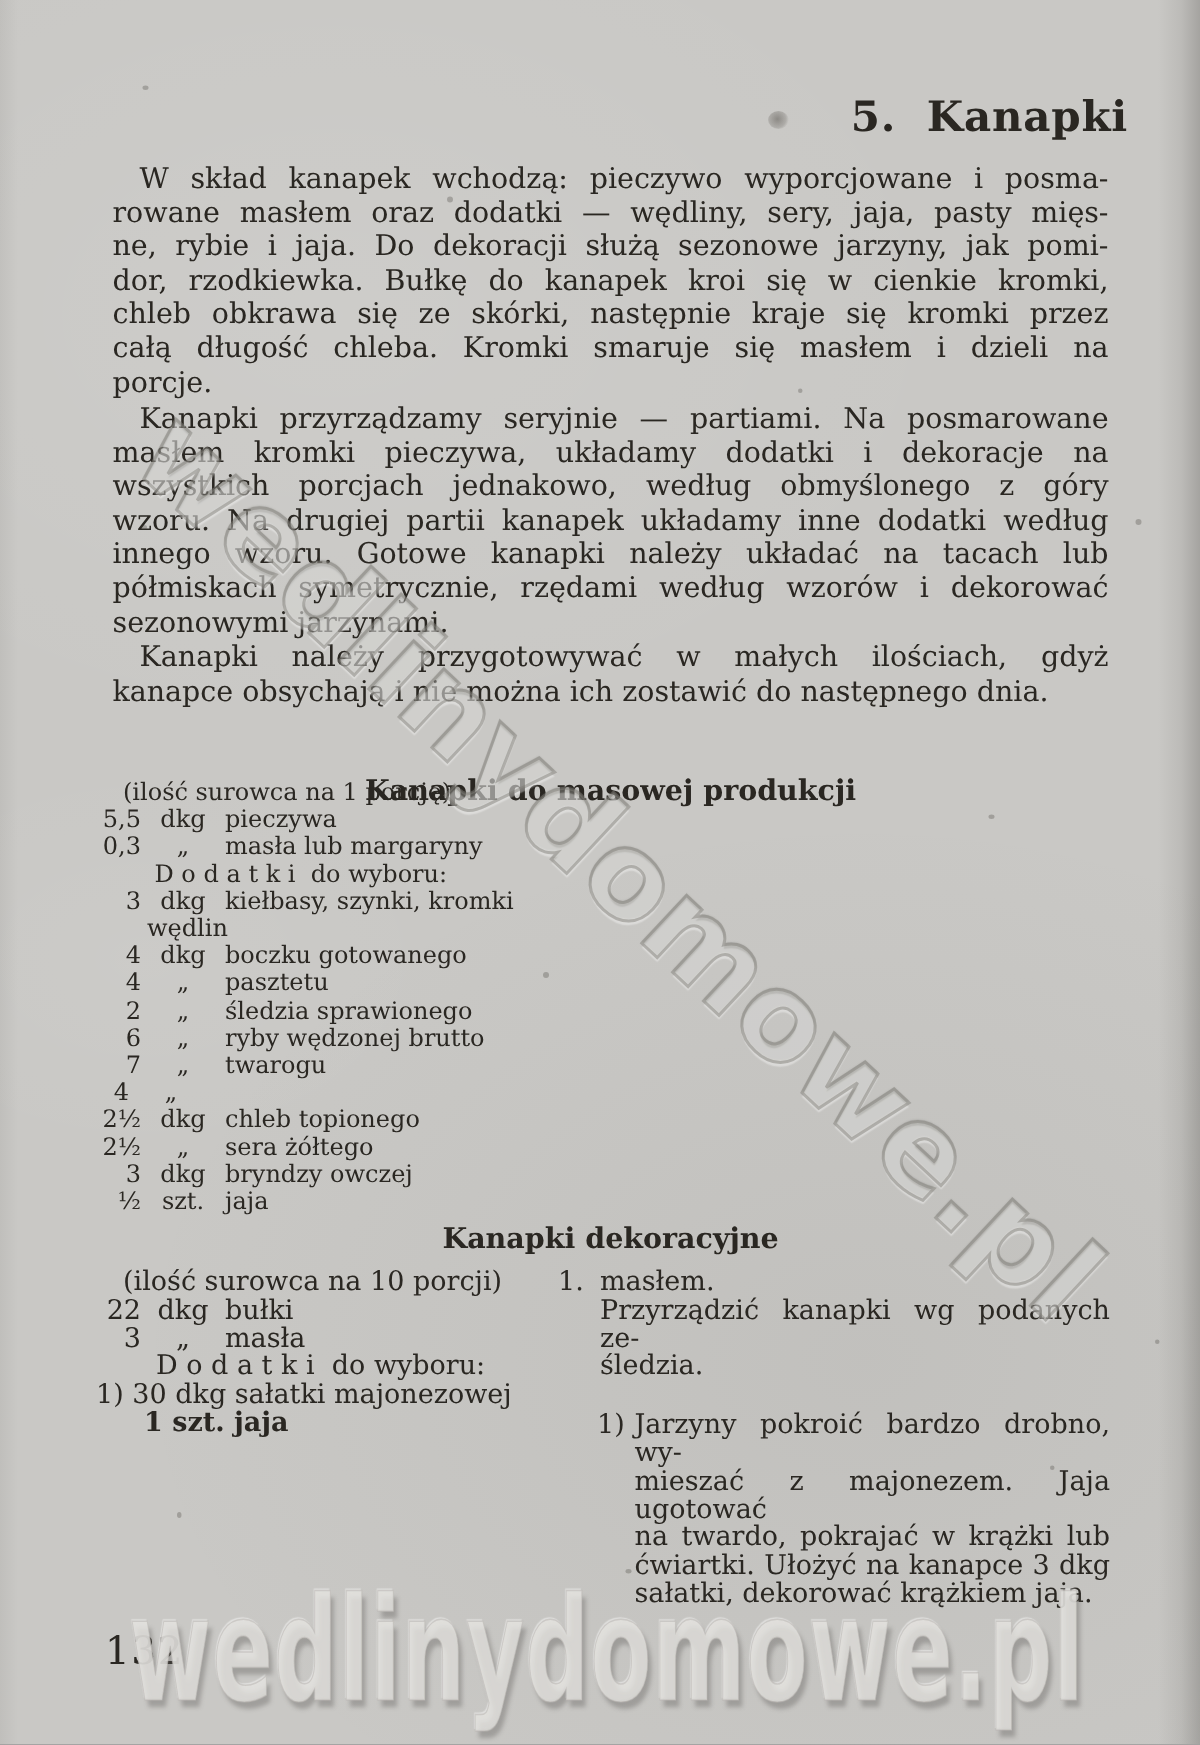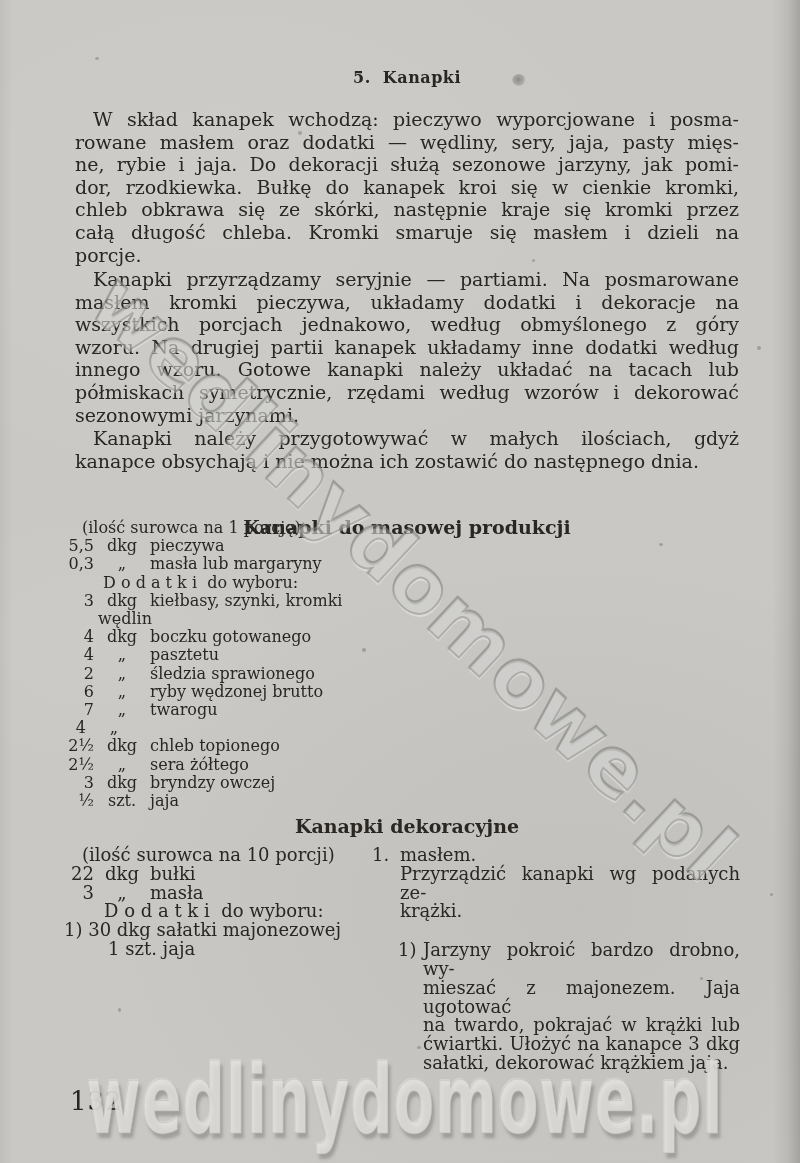--- a/index.html
+++ b/index.html
@@ -11,39 +11,39 @@
       radial-gradient(ellipse 620px 420px at 28% 18%, rgba(255,255,255,.08), rgba(255,255,255,0) 70%),
       radial-gradient(ellipse 700px 520px at 72% 78%, rgba(92,90,86,.07), rgba(92,90,86,0) 70%),
       radial-gradient(ellipse 300px 200px at 12% 55%, rgba(255,255,255,.05), rgba(255,255,255,0) 70%),
       #c9c8c5;
   }
   .edge-right{position:absolute;top:0;right:0;width:28px;height:100%;
     background:linear-gradient(to right, rgba(110,108,104,0), rgba(110,108,104,.14) 55%, rgba(88,86,82,.32));}
   .edge-left{position:absolute;top:0;left:0;width:12px;height:100%;
     background:linear-gradient(to right, rgba(110,108,104,.10), rgba(110,108,104,0));}
   .title{
-    position:absolute;top:64px;left:75px;width:664px;margin:0;
-    font-size:16px;line-height:28px;font-weight:bold;text-align:center;
+    position:absolute;top:64px;left:88px;width:664px;margin:0;
+    font-size:28px;line-height:28px;font-weight:bold;text-align:right;
     letter-spacing:.5px;white-space:pre;
   }
   .smudge{position:absolute;left:512px;top:74px;width:14px;height:12px;border-radius:50%;
     background:radial-gradient(circle at 45% 45%, rgba(90,86,80,.55), rgba(90,86,80,.25) 55%, rgba(90,86,80,0) 75%);}
   .para{position:absolute;left:75px;width:664px;font-size:19px;line-height:22.6px;}
   .jl{text-align:justify;text-align-last:justify;}
   .ll{text-align:left;}
   .indent{text-indent:18px;}
   .h1{position:absolute;left:75px;width:664px;font-size:19px;line-height:24px;font-weight:bold;text-align:center;}
   .list{position:absolute;left:64px;width:430px;font-size:16px;line-height:18.2px;}
   .lrow{display:flex;white-space:pre;}
   .lrow .q{width:30px;text-align:right;flex:none;}
   .lrow .u{width:56px;text-align:center;flex:none;}
   .lrow .t{flex:1;text-align:left;}
   .full{white-space:pre;}
   .ml18{margin-left:18px;} .ml34{margin-left:34px;} .ml39{margin-left:39px;}
-  .ml40{margin-left:40px;} .ml44{margin-left:44px;}
+  .ml40{margin-left:40px;} .ml44{margin-left:32px;font-weight:bold;}
   .colL{position:absolute;left:64px;top:846px;width:290px;font-size:18px;line-height:18.8px;}
   .colR{position:absolute;left:372px;top:846px;width:368px;font-size:18px;line-height:18.8px;}
   .step{display:flex;}
   .step .marker{width:28px;flex:none;text-align:left;}
   .step .slines{flex:1;}
   .item{display:flex;margin-left:26px;margin-top:20px;}
   .item .marker{width:25px;flex:none;text-align:left;}
   .item .slines{flex:1;}
   .pageno{position:absolute;left:70px;top:1086px;font-size:26px;letter-spacing:1px;}
   .wm-diag{
@@ -134,21 +134,21 @@
     <div class="lrow"><span class="full">1) 30 dkg sałatki majonezowej</span></div>
     <div class="lrow"><span class="full ml44">1 szt. jaja</span></div>
   </div>
 
   <div class="colR">
     <div class="step">
       <span class="marker">1.</span>
       <div class="slines">
         <div class="ll">masłem.</div>
         <div class="jl">Przyrządzić kanapki wg podanych ze-</div>
-        <div class="ll">krążki.</div>
+        <div class="ll">śledzia.</div>
       </div>
     </div>
     <div class="item">
       <span class="marker">1)</span>
       <div class="slines">
         <div class="jl">Jarzyny pokroić bardzo drobno, wy-</div>
         <div class="jl">mieszać z majonezem. Jaja ugotować</div>
         <div class="jl">na twardo, pokrajać w krążki lub</div>
         <div class="jl">ćwiartki. Ułożyć na kanapce 3 dkg</div>
         <div class="ll">sałatki, dekorować krążkiem jaja.</div>

